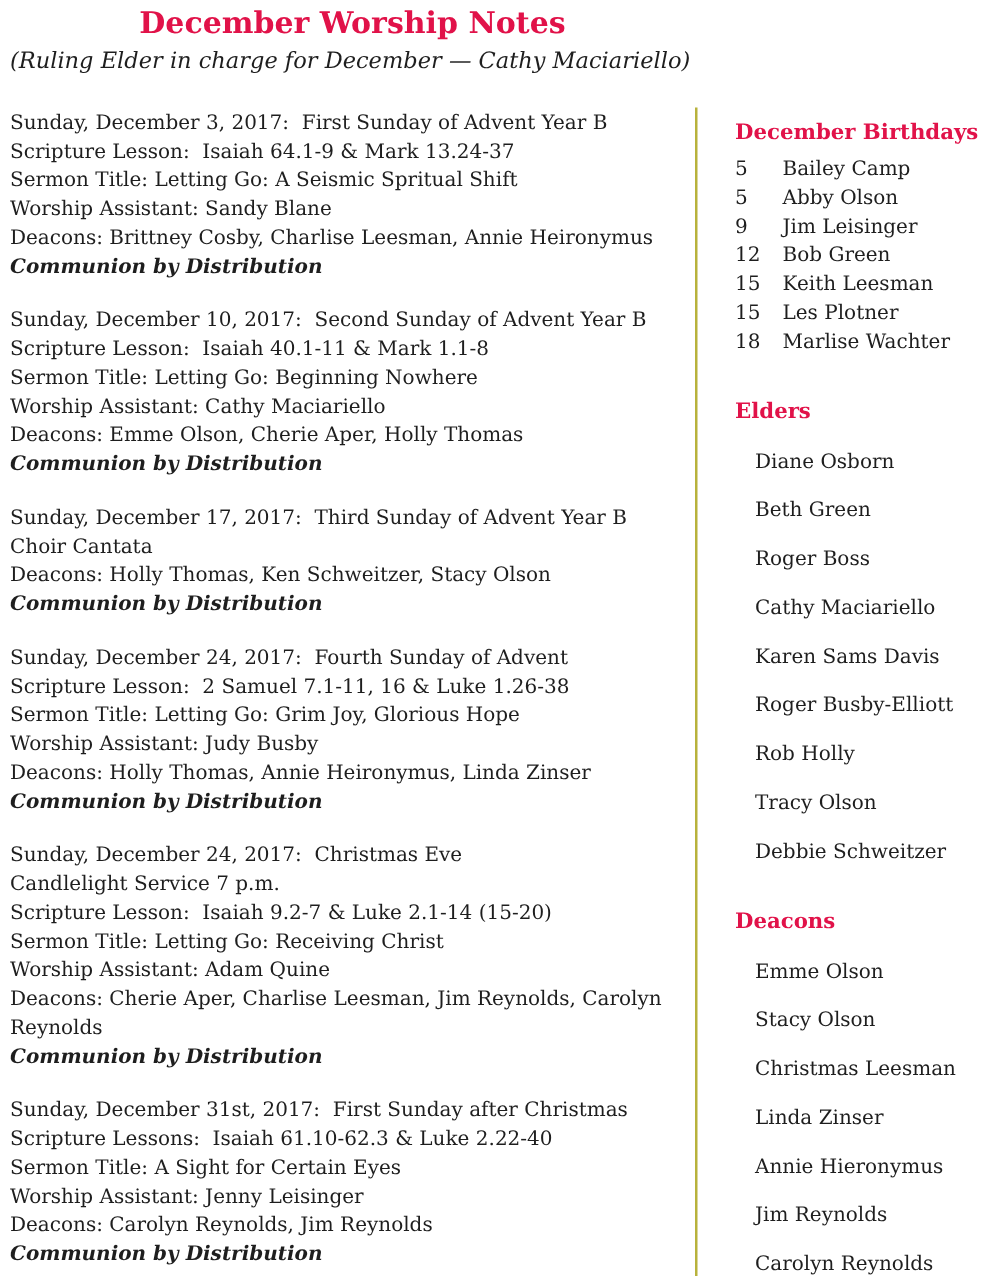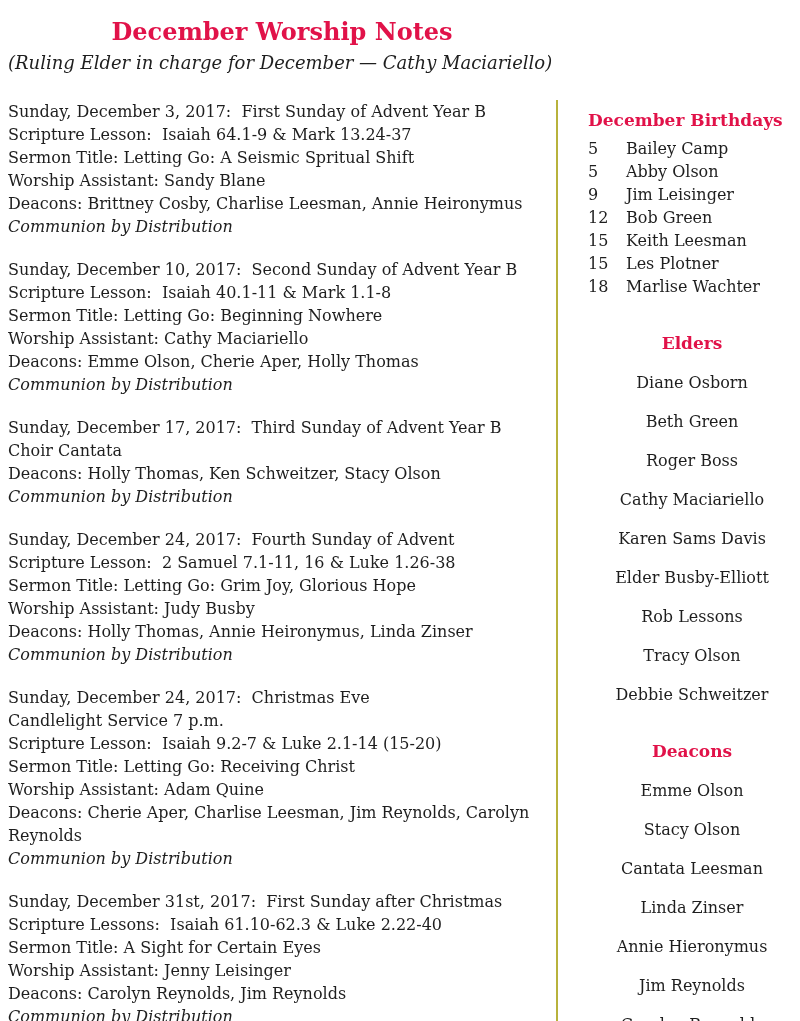--- a/index.html
+++ b/index.html
@@ -3,40 +3,40 @@
 <meta charset="utf-8">
 <style>
   :root { --accent:#e11249; --divider:#b8b23c; --text:#1e1e1e; }
   * { box-sizing: border-box; }
   html, body { margin:0; padding:0; }
   body {
     width:800px; height:1021px; overflow:hidden;
     background:#ffffff; color:var(--text);
     font-family:"DejaVu Serif", serif; font-size:16px;
   }
-  .page { padding:16px 0 0 8px; width:800px; height:1021px; }
+  .page { padding:2px 0 0 8px; width:800px; height:1021px; }
   .doc-title {
     width:548px; margin:2px 0 0 0; text-align:center;
     font-size:24px; font-weight:bold; color:var(--accent); line-height:28px;
   }
   .doc-subtitle {
     margin:5px 0 0 0; font-size:18px; font-weight:normal; font-style:italic; line-height:24px;
   }
   .columns { display:flex; align-items:stretch; margin-top:25px; min-height:934px; }
   .main-col { flex:0 0 548px; width:548px; padding-right:6px; }
   .sidebar { flex:1; border-left:2px solid var(--divider); padding:9px 4px 0 30px; }
   .line { margin:0; line-height:23px; white-space:pre-wrap; }
   .bold { font-weight:normal; }
-  .communion { font-style:italic; }
+  .communion { font-style:italic;font-weight:bold; }
   .entry + .entry { margin-top:20px; }
   .side-section .side-title {
     margin:0 0 5px 0; line-height:23px;
     font-weight:bold; color:var(--accent); font-size:17px;
   }
-  .side-section + .side-section { margin-top:34px;text-align:center; }
+  .side-section + .side-section { margin-top:34px; }
   .bday-row { line-height:23px; white-space:pre-wrap; }
   .bday-num { display:inline-block; width:38px; }
   .side-name { margin:16px; line-height:23px; white-space:pre-wrap; }
 </style>
 </head>
 <body>
 
 <div class="page">
 
   <h1 class="doc-title">December Worship Notes</h1>
@@ -114,31 +114,31 @@
         <div class="bday-row"><span class="bday-num">18</span><span>Marlise Wachter</span></div>
       </div>
 
       <div class="side-section">
         <p class="side-title">Elders</p>
         <p class="side-name">Diane Osborn</p>
         <p class="side-name">Beth Green</p>
         <p class="side-name">Roger Boss</p>
         <p class="side-name">Cathy Maciariello</p>
         <p class="side-name">Karen Sams Davis</p>
-        <p class="side-name">Elder Busby-Elliott</p>
-        <p class="side-name">Rob Lessons</p>
+        <p class="side-name">Roger Busby-Elliott</p>
+        <p class="side-name">Rob Holly</p>
         <p class="side-name">Tracy Olson</p>
         <p class="side-name">Debbie Schweitzer</p>
       </div>
 
       <div class="side-section">
         <p class="side-title">Deacons</p>
         <p class="side-name">Emme Olson</p>
         <p class="side-name">Stacy Olson</p>
-        <p class="side-name">Cantata Leesman</p>
+        <p class="side-name">Christmas Leesman</p>
         <p class="side-name">Linda Zinser</p>
         <p class="side-name">Annie Hieronymus</p>
         <p class="side-name">Jim Reynolds</p>
         <p class="side-name">Carolyn Reynolds</p>
         <p class="side-name">Holly Thomas</p>
         <p class="side-name">Brittney Cosby</p>
         <p class="side-name">Cherie Aper</p>
         <p class="side-name">Ken Schweitzer</p>
       </div>
 

